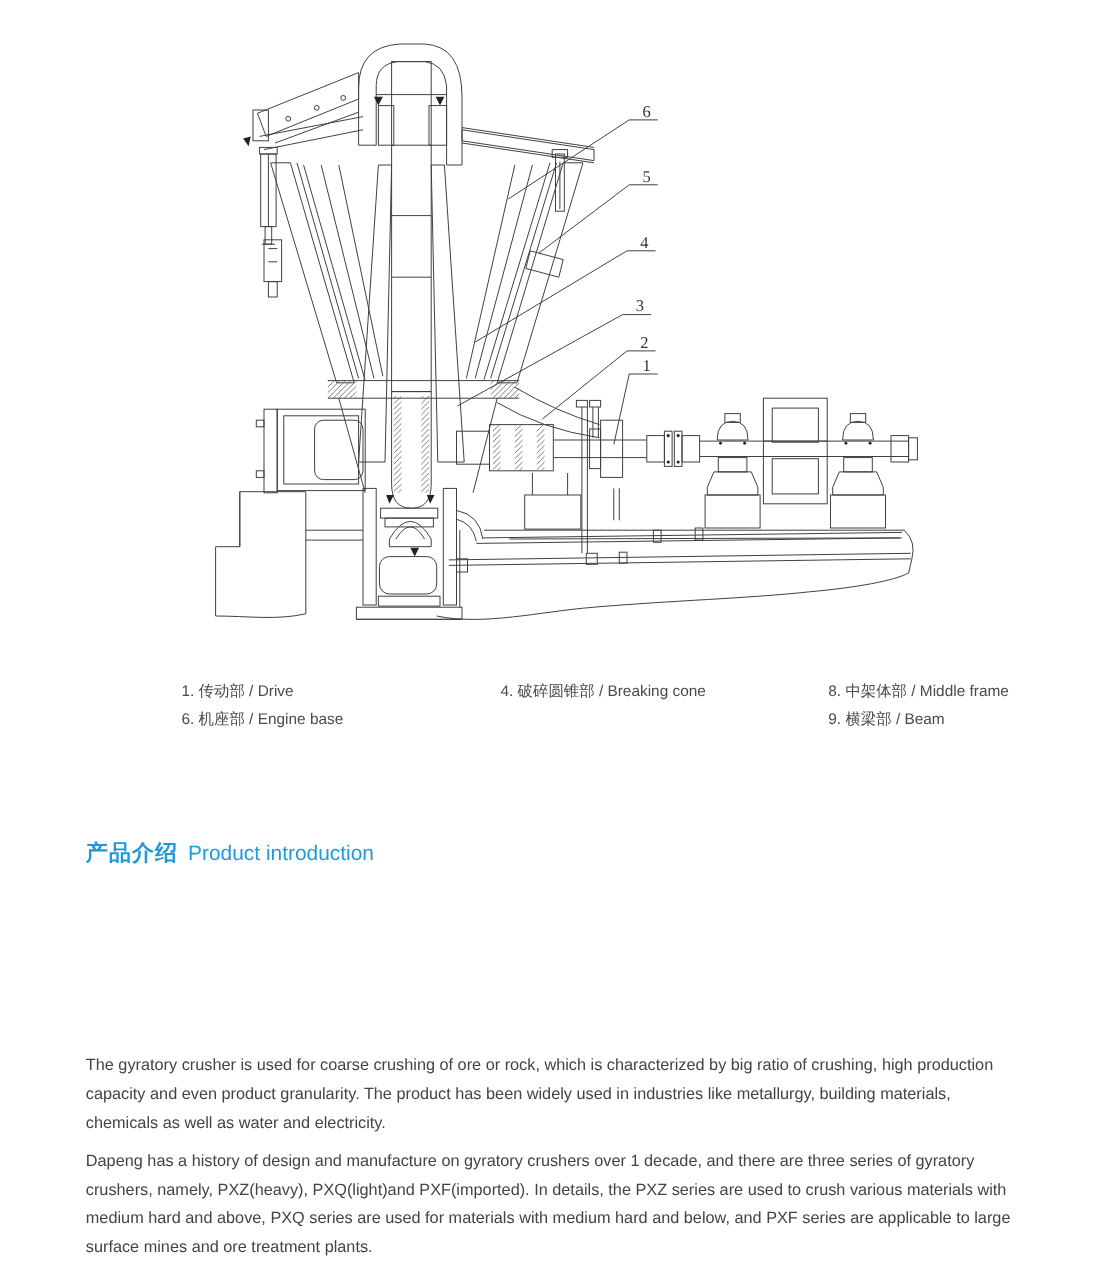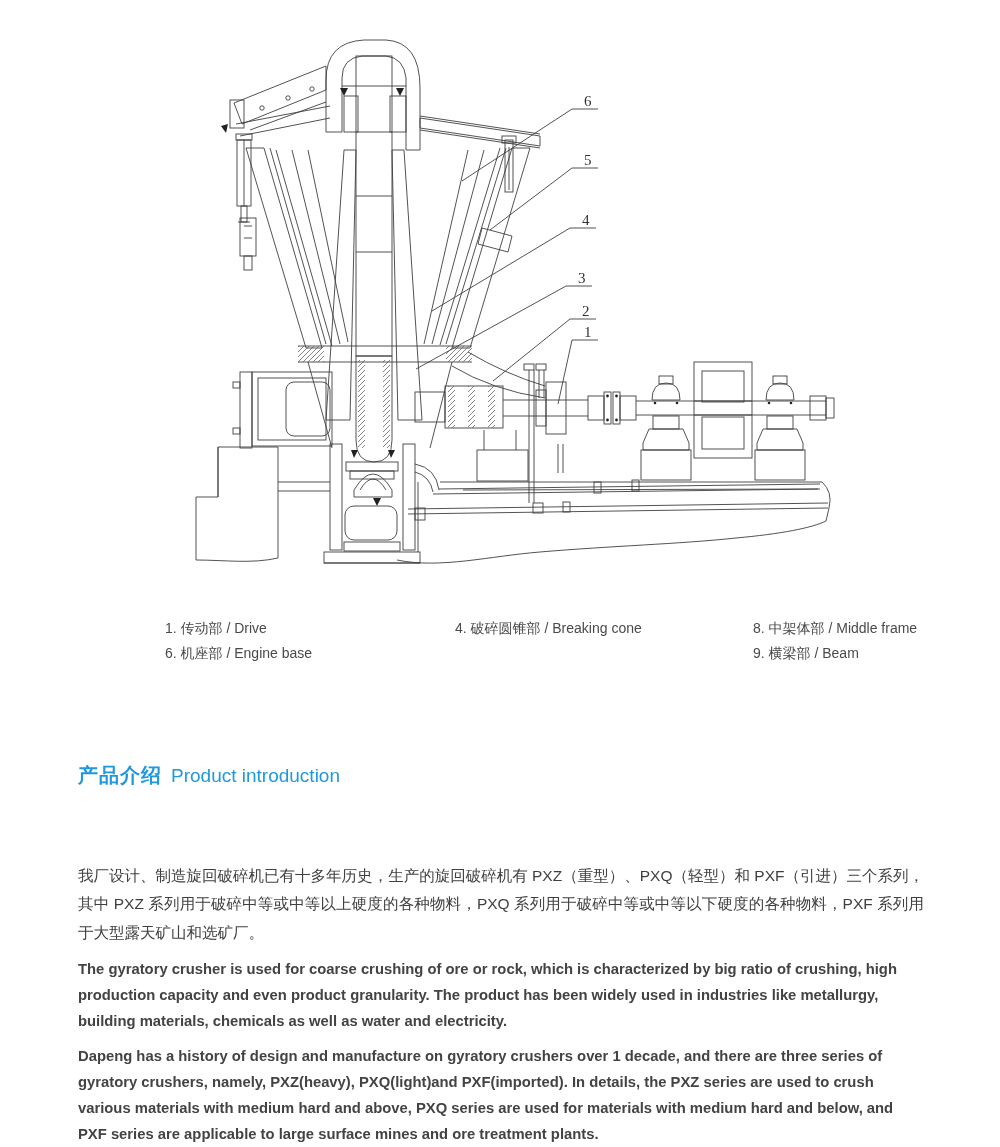--- a/index.html
+++ b/index.html
@@ -10,21 +10,21 @@
   .legend-col{position:absolute;top:0;}
   .legend-col.c1{left:125px;}
   .legend-col.c2{left:415px;}
   .legend-col.c3{left:713px;}
   .legend-item{line-height:25px;white-space:nowrap;margin-left:40px;}
   .intro-heading{position:absolute;left:78px;top:742px;display:flex;align-items:baseline;gap:9px;margin-top:20px;}
   .intro-heading .cn{font-size:20px;font-weight:bold;color:#2298dc;letter-spacing:1px;}
   .intro-heading .en{font-size:19px;color:#2298dc;}
   .para{position:absolute;left:78px;width:846px;}
   .para.cn{font-size:15.5px;line-height:28.5px;text-align:justify;color:#3f3f3f;}
-  .para.en{font-size:14.8px;line-height:26px;color:#434343;font-weight:bold;}
+  .para.en{font-size:14.8px;line-height:26px;color:#434343;}
   .p1{top:781px;} .p2{top:846px;} .p3{top:941px;} .p4{top:1028px;}
   svg .ln{stroke:#3f3f3f;stroke-width:0.9;fill:none;}
   svg text.callout{font-family:"Liberation Serif", serif;font-size:15px;fill:#333;}
 </style>
 </head>
 <body>
 
 <div class="page">
 
   <svg class="diagram" viewBox="0 0 1000 612" width="1000" height="612">
@@ -269,17 +269,16 @@
       <div class="legend-item">8. 中架体部 /  Middle frame</div>
       <div class="legend-item">9. 横梁部 /  Beam</div>
     </div>
   </div>
 
   <div class="intro-heading">
     <span class="cn">产品介绍</span>
     <span class="en">Product introduction</span>
   </div>
 
-  <p class="para cn p2">我厂设计、制造旋回破碎机已有十多年历史，生产的旋回破碎机有 PXZ（重型）、PXQ（轻型）和 PXF（引进）三个系列，其中 PXZ 系列用于破碎中等或中等以上硬度的各种物料，PXQ 系列用于破碎中等或中等以下硬度的各种物料，PXF 系列用于大型露天矿山和选矿厂。</p>
   <p class="para en p3">The gyratory crusher is used for coarse crushing of ore or rock, which is characterized by big ratio of crushing, high production capacity and even product granularity. The product has been widely used in industries like metallurgy, building materials, chemicals as well as water and electricity.</p>
   <p class="para en p4">Dapeng has a history of design and manufacture on gyratory crushers over 1 decade, and there are three series of gyratory crushers, namely, PXZ(heavy), PXQ(light)and PXF(imported). In details, the PXZ series are used to crush various materials with medium hard and above, PXQ series are used for materials with medium hard and below, and PXF series are applicable to large surface mines and ore treatment plants.</p>
 
 </div>
 
 </body></html>

